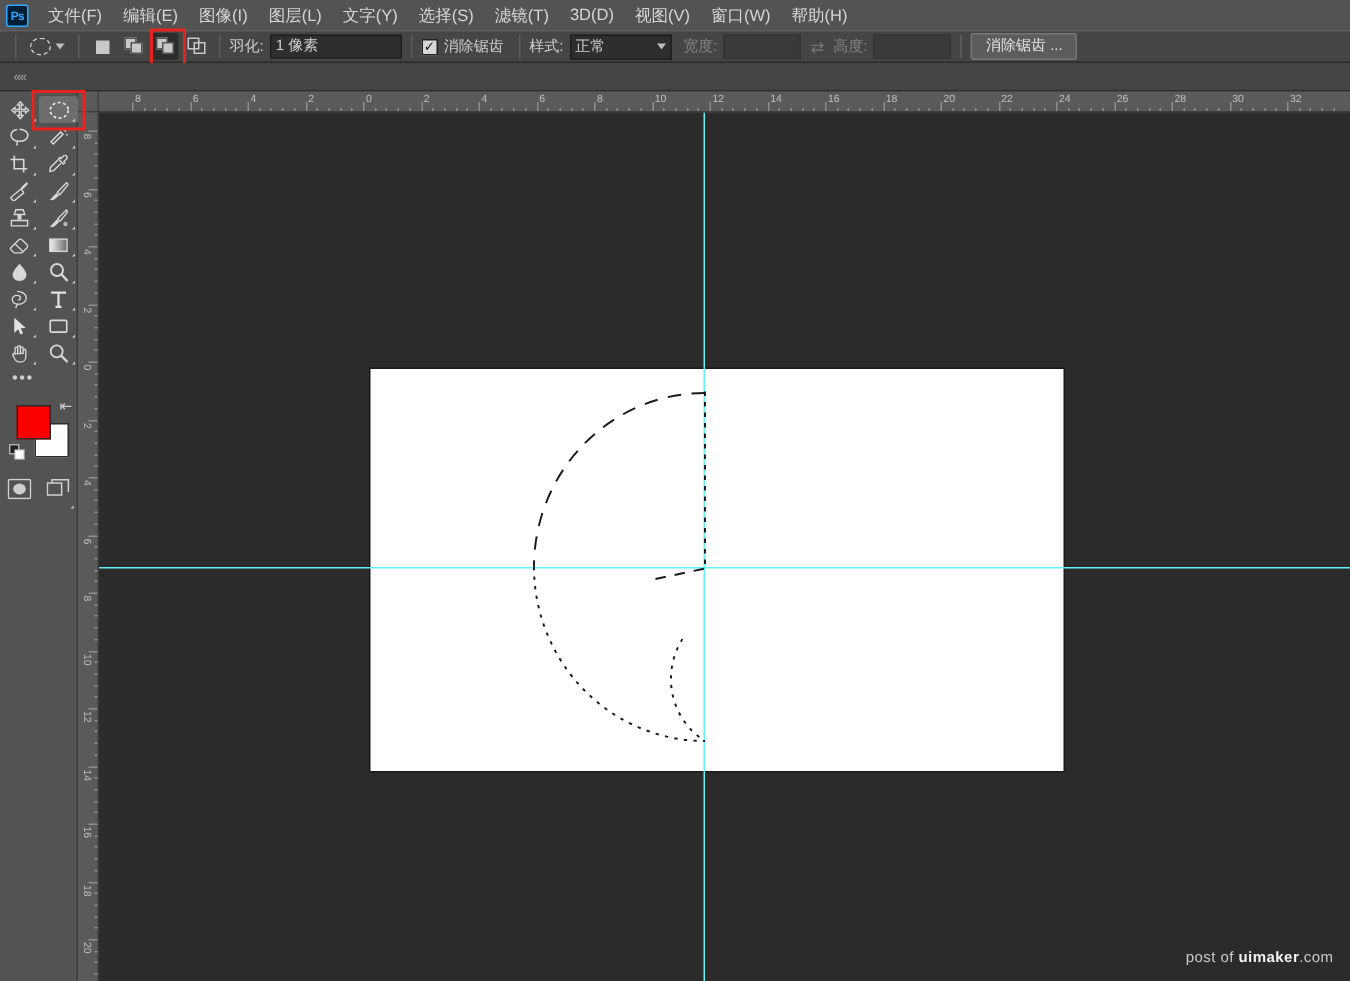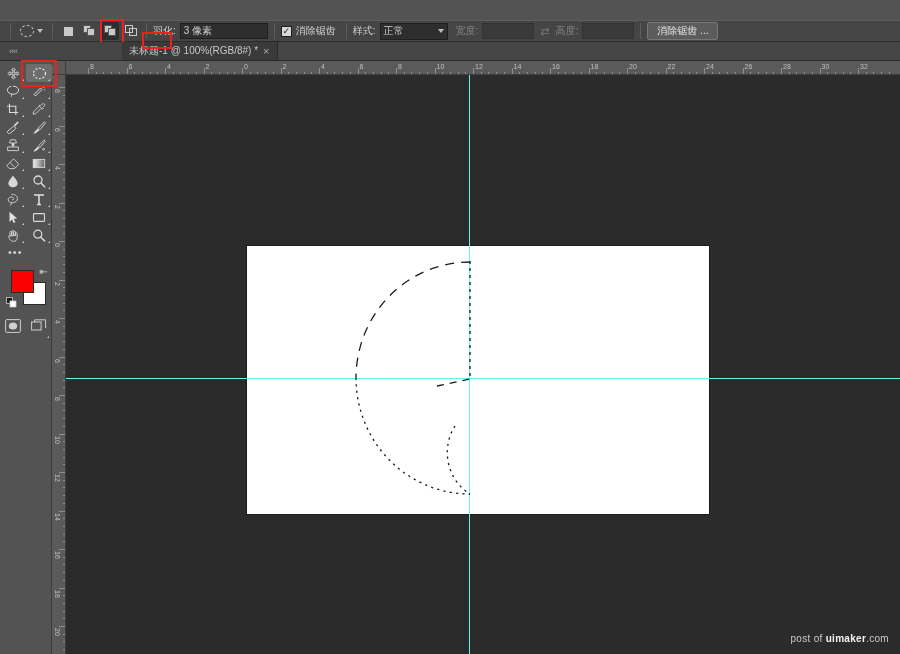--- a/index.html
+++ b/index.html
@@ -195,20 +195,34 @@
     position: absolute; right: 11px; bottom: 10px;
     font-size: 10px; color: #cacaca; letter-spacing: 0.3px;
   }
   .watermark b { color: #f2f2f2; font-weight: bold; }
 </style>
 </head>
 <body>
 
 <div id="app">
 
+  <div class="menubar">
+    <div class="ps-logo">Ps</div>
+    <div class="menu-item">文件(F)</div>
+    <div class="menu-item">编辑(E)</div>
+    <div class="menu-item">图像(I)</div>
+    <div class="menu-item">图层(L)</div>
+    <div class="menu-item">文字(Y)</div>
+    <div class="menu-item">选择(S)</div>
+    <div class="menu-item">滤镜(T)</div>
+    <div class="menu-item">3D(D)</div>
+    <div class="menu-item">视图(V)</div>
+    <div class="menu-item">窗口(W)</div>
+    <div class="menu-item">帮助(H)</div>
+  </div>
 
   <div class="optionsbar">
     <div class="opt-sep"></div>
 
     <div class="tool-preset">
       <div class="ellipse-glyph"></div>
       <div class="caret-down"></div>
     </div>
 
     <div class="opt-sep"></div>
@@ -234,21 +248,21 @@
             <i class="a"></i>
             <i class="b"></i>
           </span>
       </div>
       <div class="redbox-opt"></div>
     </div>
 
     <div class="opt-sep"></div>
 
     <span class="opt-label">羽化:</span>
-    <div class="opt-input feather">3 像素</div>
+    <div class="opt-input feather">1 像素</div>
 
     <div class="opt-sep"></div>
 
     <span class="opt-check">✓</span>
     <span class="opt-label">消除锯齿</span>
 
     <div class="opt-sep"></div>
 
     <span class="opt-label">样式:</span>
     <div class="opt-select">
@@ -263,25 +277,20 @@
     <div class="opt-input dim disabled"></div>
 
     <div class="opt-sep"></div>
 
     <div class="opt-button">消除锯齿 ...</div>
   </div>
 
   <div class="tabbar">
     <div class="collapse-arrows">««</div>
     <div style="width:96px"></div>
-    <div class="doc-tab">
-      <span>未标题-1 @ 100%(RGB/8#) *</span>
-      <span class="tab-close">×</span>
-      <div class="redbox-tab"></div>
-    </div>
   </div>
 
   <div class="toolbar">
 
     <div class="tool-row" style="position:relative">
       <div class="tool-cell">
         <svg width="13" height="13" viewBox="0 0 13 13">
             <path d="M6.5 0.8 L8.4 3 H7.1 V5.9 H10 V4.6 L12.2 6.5 L10 8.4 V7.1 H7.1 V10 H8.4 L6.5 12.2 L4.6 10 H5.9 V7.1 H3 V8.4 L0.8 6.5 L3 4.6 V5.9 H5.9 V3 H4.6 Z" fill="none" stroke="#d8d8d8" stroke-width="0.9"></path>
           </svg>
         <span class="tool-corner"></span>

